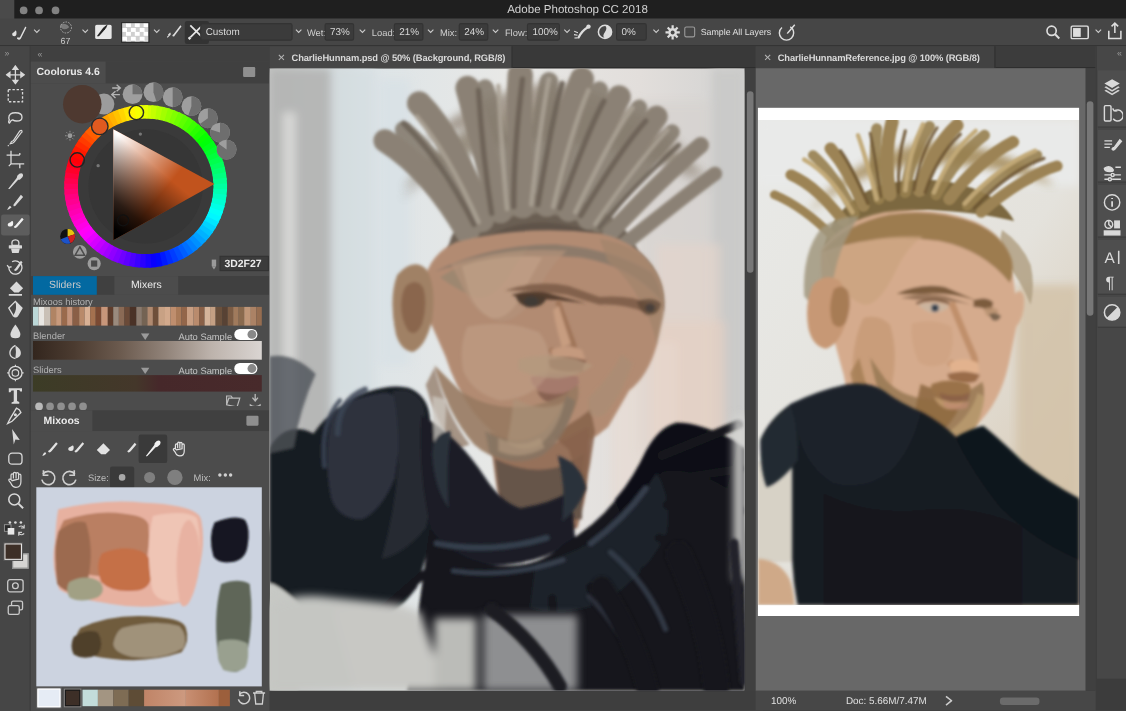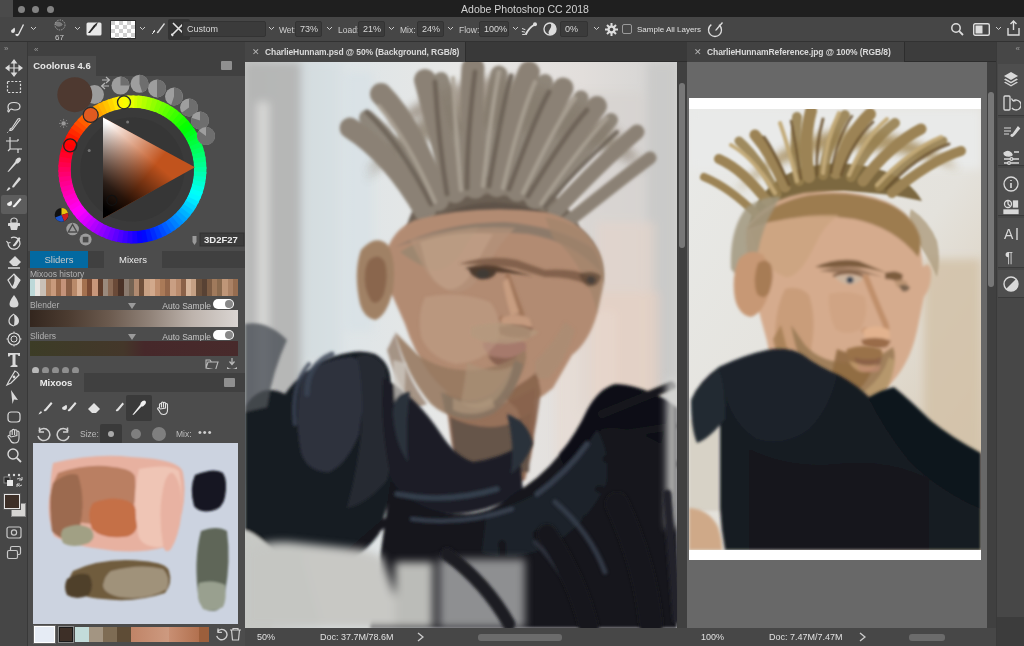--- a/index.html
+++ b/index.html
@@ -794,28 +794,20 @@
         <path d="M202 492 Q242 522 264 562" stroke="#1b1d22" stroke-width="13" fill="none"></path>
         <path d="M302 472 Q332 517 344 566" stroke="#15171b" stroke-width="20" fill="none"></path>
         <path d="M372 442 Q400 502 406 562" stroke="#17191d" stroke-width="24" fill="none"></path>
         <path d="M422 432 L432 557" stroke="#212329" stroke-width="9" fill="none"></path>
       </g>
     </svg>
   </div>
   <div class="vscroll" style="left:433px;top:20px;height:566px">
         <div class="vthumb" style="top:21px;height:165px"></div>
       </div>
-  <div class="statusbar">
-    <span style="position:absolute;left:12px;top:4px">50%</span>
-    <span style="position:absolute;left:75px;top:4px">Doc: 37.7M/78.6M</span>
-    <svg style="position:absolute;left:172px;top:4px" width="7" height="10" viewBox="0 0 7 10">
-          <path d="M1 1 L6 5 L1 9" stroke="#ccc" stroke-width="1.4" fill="none"></path>
-        </svg>
-    <div class="hthumb" style="left:233px;top:6px;width:84px"></div>
-  </div>
 </div>
 <div class="docwin" id="doc2" style="left:687px;width:309px;height:604px">
   <div class="tabbar" style="background:#3c3c3c"></div>
   <div class="doctab" style="width:218px;background:#424242">CharlieHunnamReference.jpg @ 100% (RGB/8)<span class="x">✕</span></div>
   <div style="position:absolute;left:0;top:20px;width:300px;height:566px;background:#686868;overflow:hidden">
     <div style="position:absolute;left:2px;top:36px;width:292px;height:462px;background:#fff"></div>
     <div style="position:absolute;left:2px;top:47px;width:292px;height:441px;overflow:hidden">
     <svg width="292" height="441" viewBox="0 0 292 441">
       <defs>
         <filter id="p1" x="-30%" y="-30%" width="160%" height="160%">
@@ -929,21 +921,21 @@
       </g>
 
     </svg>
     </div>
   </div>
   <div class="vscroll" style="left:300px;top:20px;height:566px;width:9px">
         <div class="vthumb" style="top:30px;height:195px"></div>
       </div>
   <div class="statusbar">
     <span style="position:absolute;left:14px;top:4px">100%</span>
-    <span style="position:absolute;left:82px;top:4px">Doc: 7.47M/7.47M</span>
+    <span style="position:absolute;left:82px;top:4px">Doc: 5.66M/7.47M</span>
     <svg style="position:absolute;left:172px;top:4px" width="7" height="10" viewBox="0 0 7 10">
           <path d="M1 1 L6 5 L1 9" stroke="#ccc" stroke-width="1.4" fill="none"></path>
         </svg>
     <div class="hthumb" style="left:222px;top:6px;width:36px"></div>
   </div>
 </div>
 <div id="dock">
   <div style="position:absolute;right:4px;top:2px;color:#9a9a9a;font-size:8px">«</div>
   <div class="dkgroup" style="top:22px;height:52px"></div>
   <div class="dkgroup" style="top:76px;height:48px"></div>

